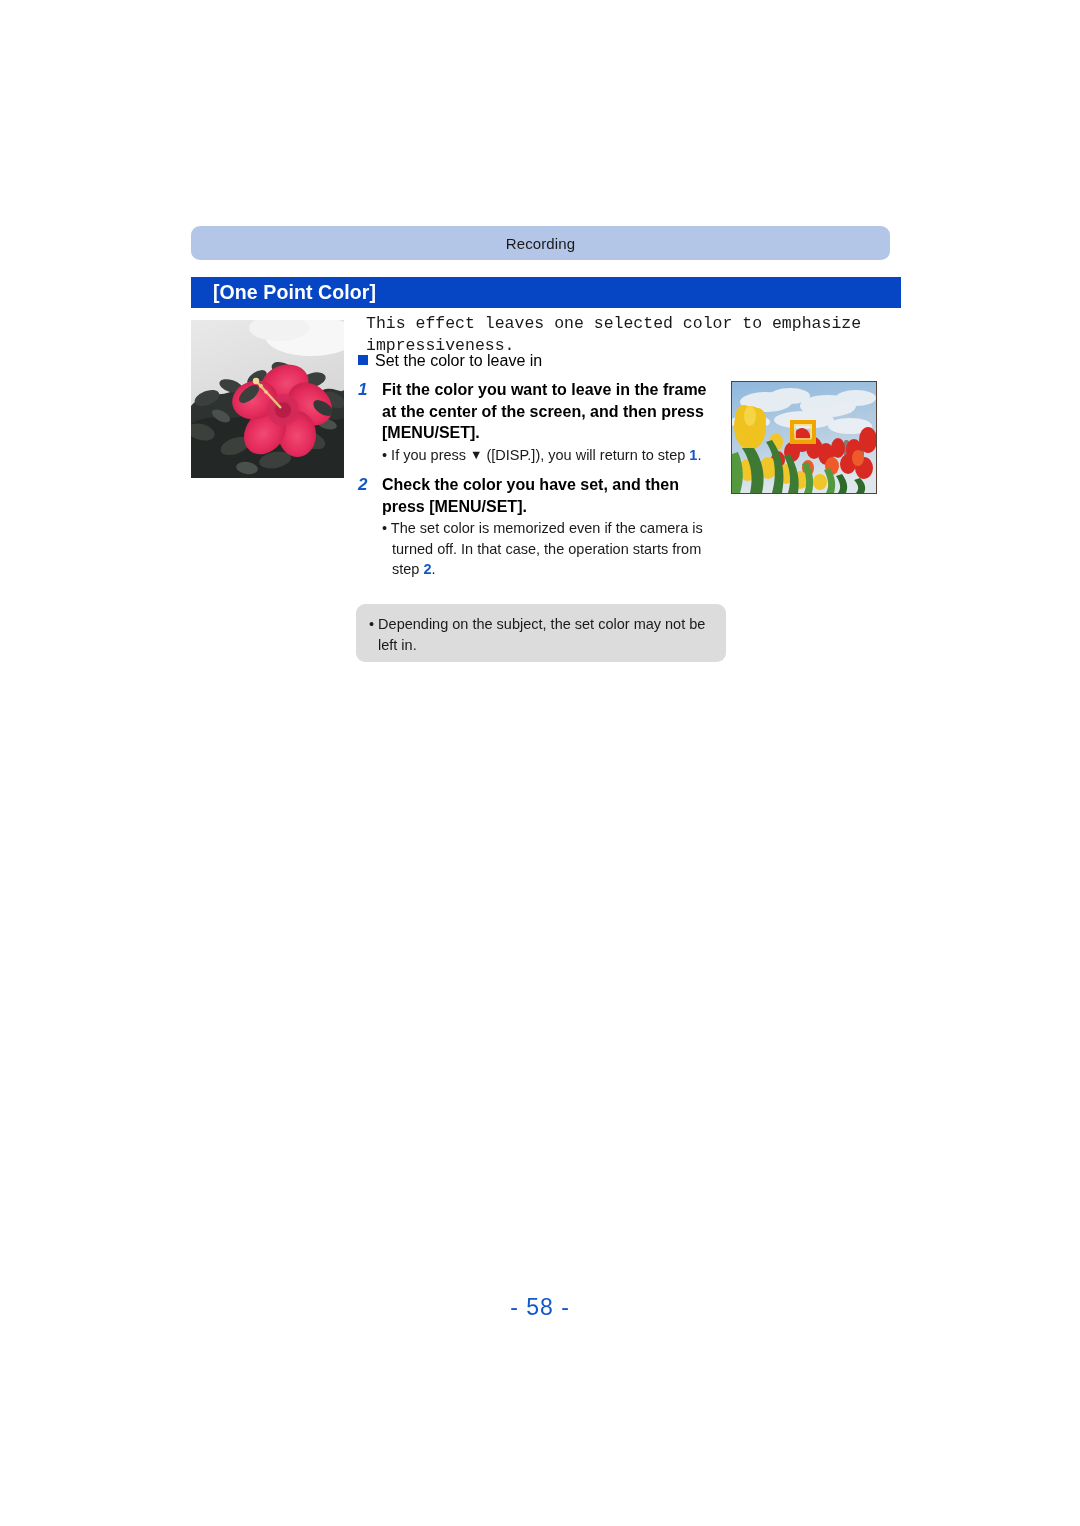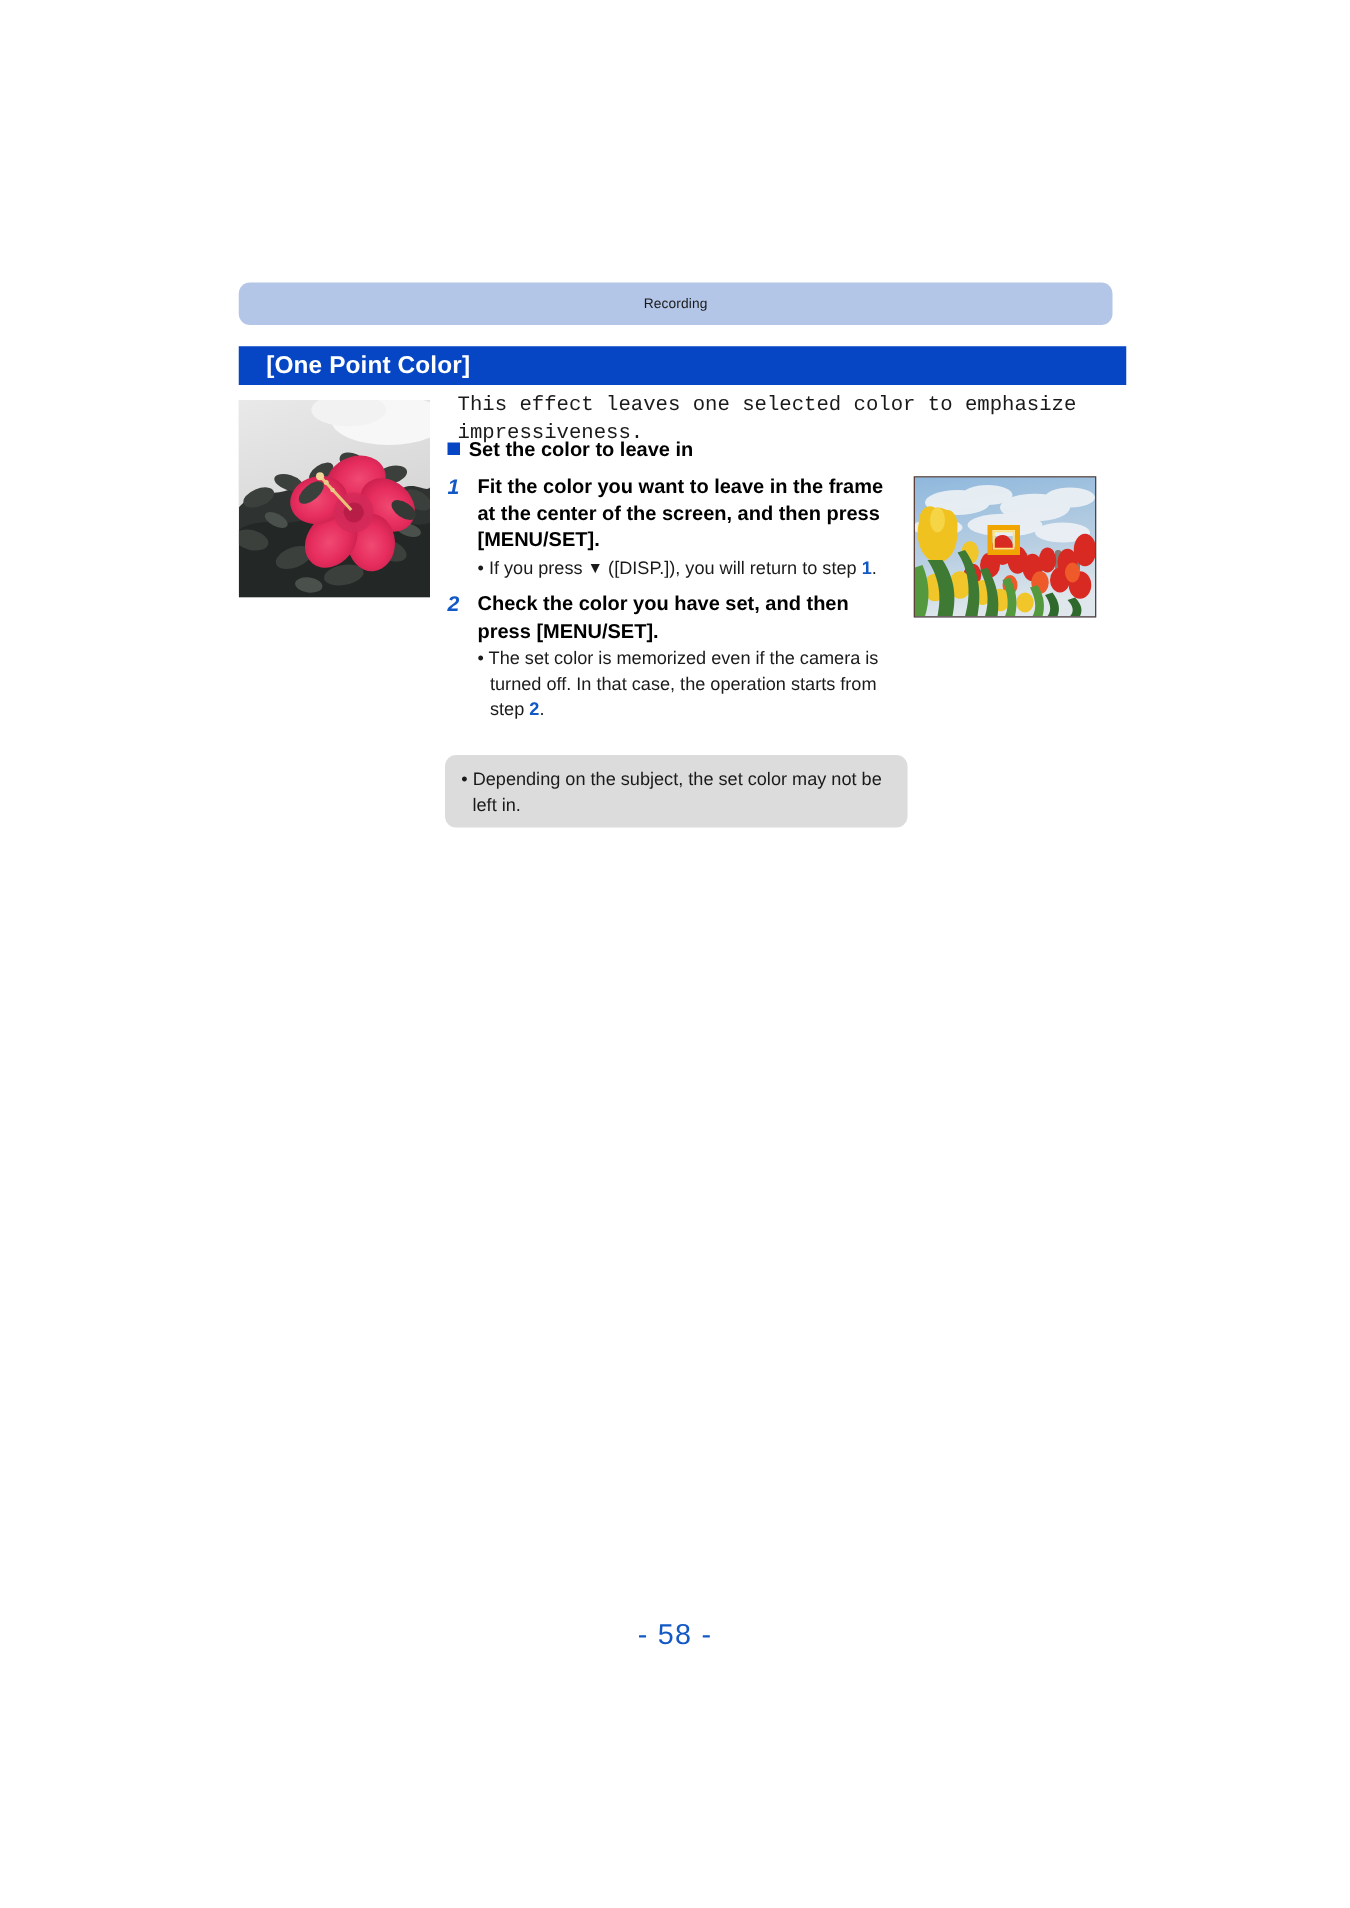--- a/index.html
+++ b/index.html
@@ -23,21 +23,21 @@
     top: 226px;
     width: 699px;
     height: 34px;
     background: #b3c6e7;
     border-radius: 9px 9px 9px 9px;
     display: flex;
     align-items: center;
     justify-content: center;
   }
   #running-header .hdr-text {
-    font-size: 11px;
+    font-size: 15px;
     color: #1a1a1a;
     letter-spacing: .1px;
   }
 
   
   #section-title-bar {
     position: absolute;
     left: 191px;
     top: 277px;
     width: 699px;
@@ -94,21 +94,21 @@
   
   #instructions {
     position: absolute;
     left: 358px;
     top: 352px;
     width: 365px;
   }
 
   .sub-heading {
     font-size: 16px;
-    font-weight: bold;
+    font-weight: normal;
     color: #000000;
     display: flex;
     align-items: baseline;
     margin-bottom: 9px;
   }
   .sub-heading .sq-bullet {
     display: inline-block;
     width: 10px;
     height: 10px;
     background: #0646c4;

